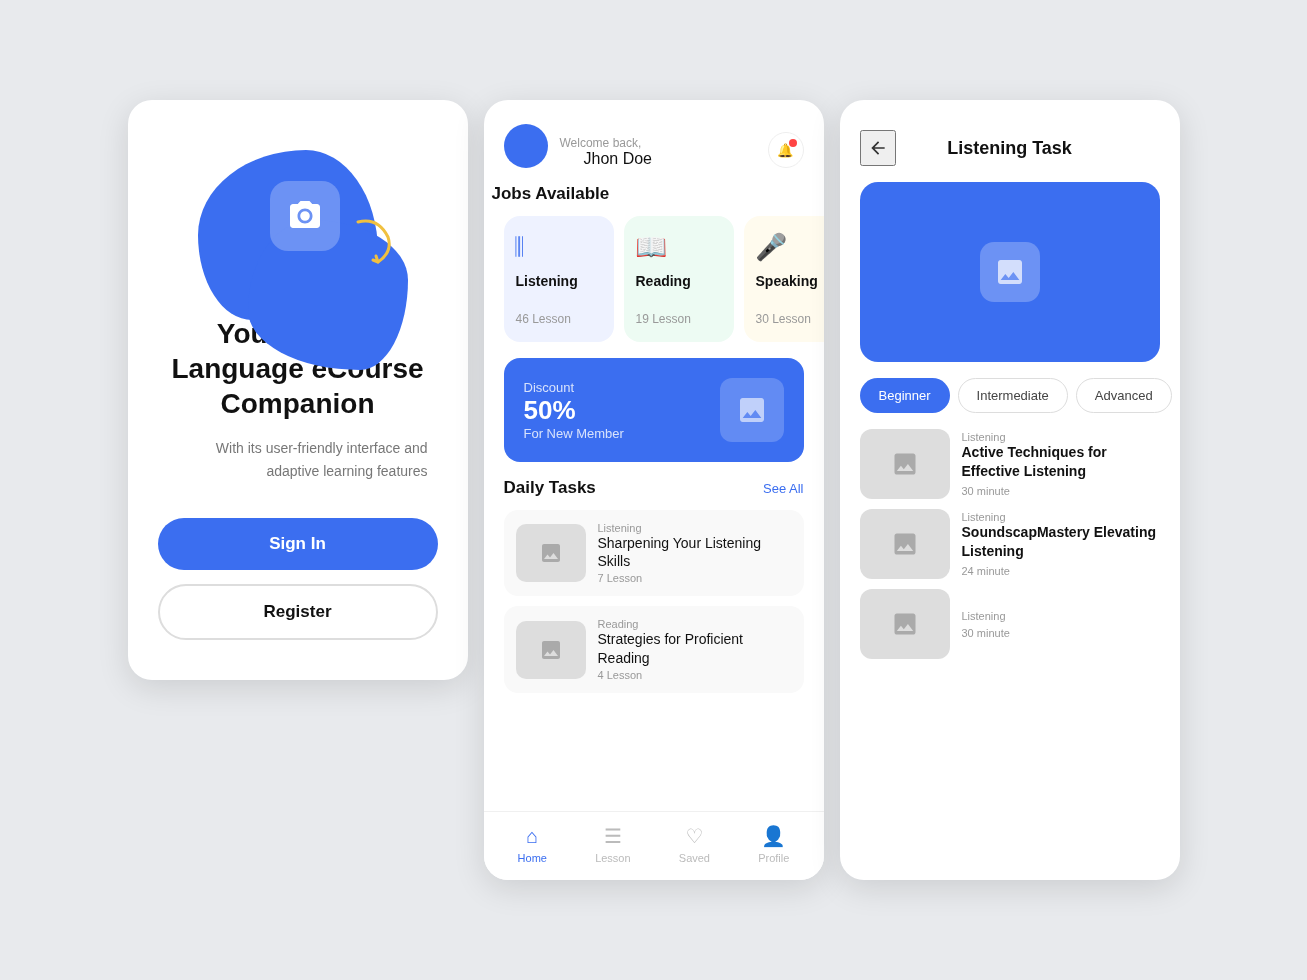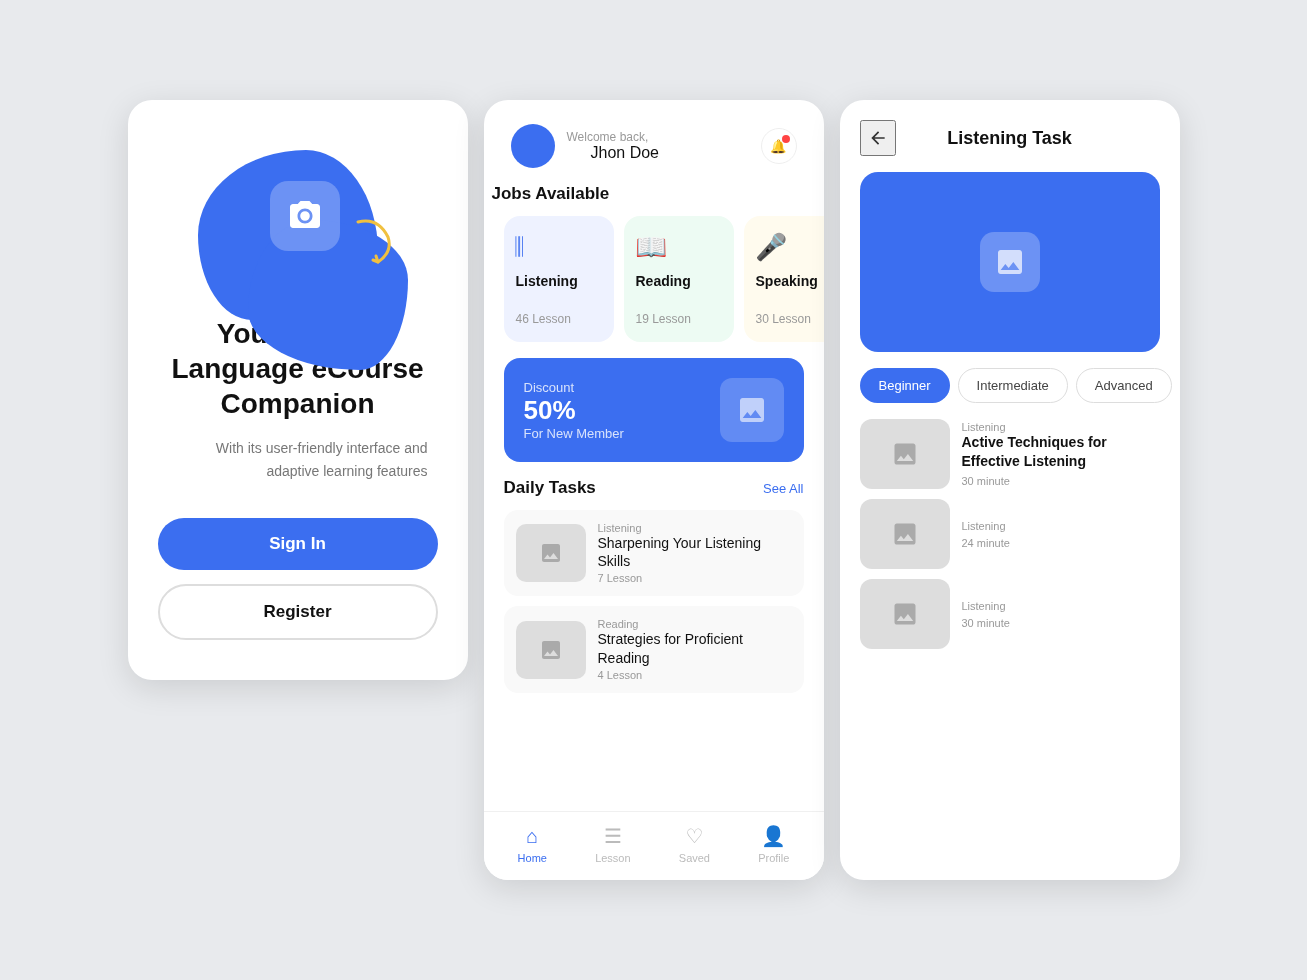--- a/index.html
+++ b/index.html
@@ -139,23 +139,23 @@
     
     .screen-2 {
       width: 340px;
       height: 780px;
       display: flex;
       flex-direction: column;
     }
 
     .home-header {
       display: flex;
-      align-items: center;
+      align-items: flex-end;
       justify-content: space-between;
-      padding: 24px 27px 16px;
+      padding: 24px 20px 16px;
     }
 
     .avatar {
       width: 44px;
       height: 44px;
       border-radius: 50%;
       background: #3b6ef0;
     }
 
     .welcome-text {
@@ -392,21 +392,21 @@
     .screen-3 {
       width: 340px;
       height: 780px;
       display: flex;
       flex-direction: column;
     }
 
     .task-header {
       display: flex;
       align-items: center;
-      padding: 20px 20px 16px;
+      padding: 30px 20px 16px;
     }
 
     .back-btn {
       width: 36px;
       height: 36px;
       display: flex;
       align-items: center;
       justify-content: center;
       cursor: pointer;
       font-size: 20px;
@@ -686,20 +686,21 @@
       </div>
 
       <div class="lesson-card">
         <div class="lesson-thumb">
           <svg width="28" height="28" viewBox="0 0 24 24" fill="#aaa">
             <path d="M21 19V5c0-1.1-.9-2-2-2H5c-1.1 0-2 .9-2 2v14c0 1.1.9 2 2 2h14c1.1 0 2-.9 2-2zM8.5 13.5l2.5 3.01L14.5 12l4.5 6H5l3.5-4.5z"></path>
           </svg>
         </div>
         <div class="lesson-info">
           <div class="lesson-category">Listening</div>
+          <div class="lesson-name">SoundscapMastery Elevating Listening</div>
           <div class="lesson-duration">24 minute</div>
         </div>
       </div>
 
       <div class="lesson-card">
         <div class="lesson-thumb">
           <svg width="28" height="28" viewBox="0 0 24 24" fill="#aaa">
             <path d="M21 19V5c0-1.1-.9-2-2-2H5c-1.1 0-2 .9-2 2v14c0 1.1.9 2 2 2h14c1.1 0 2-.9 2-2zM8.5 13.5l2.5 3.01L14.5 12l4.5 6H5l3.5-4.5z"></path>
           </svg>
         </div>

